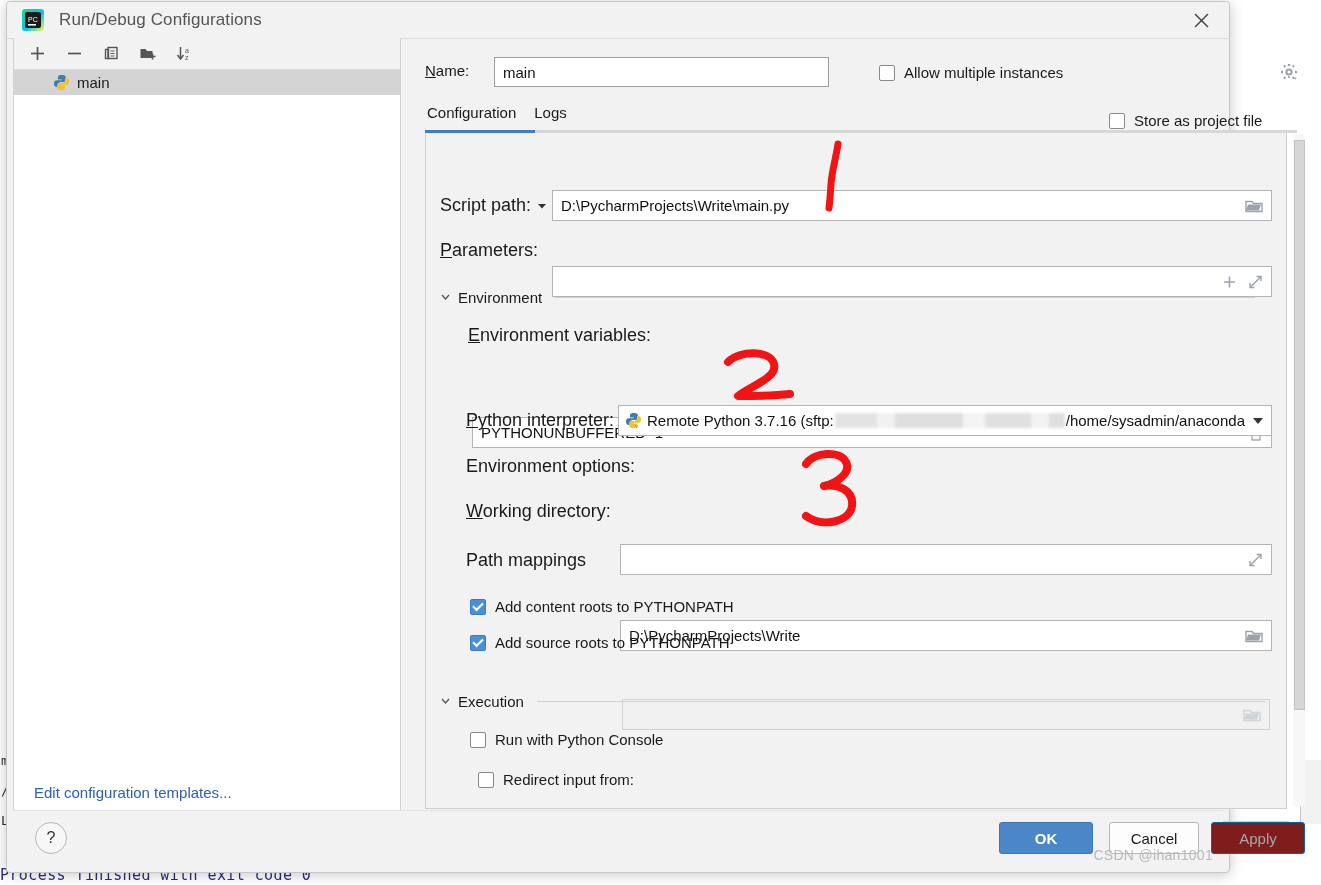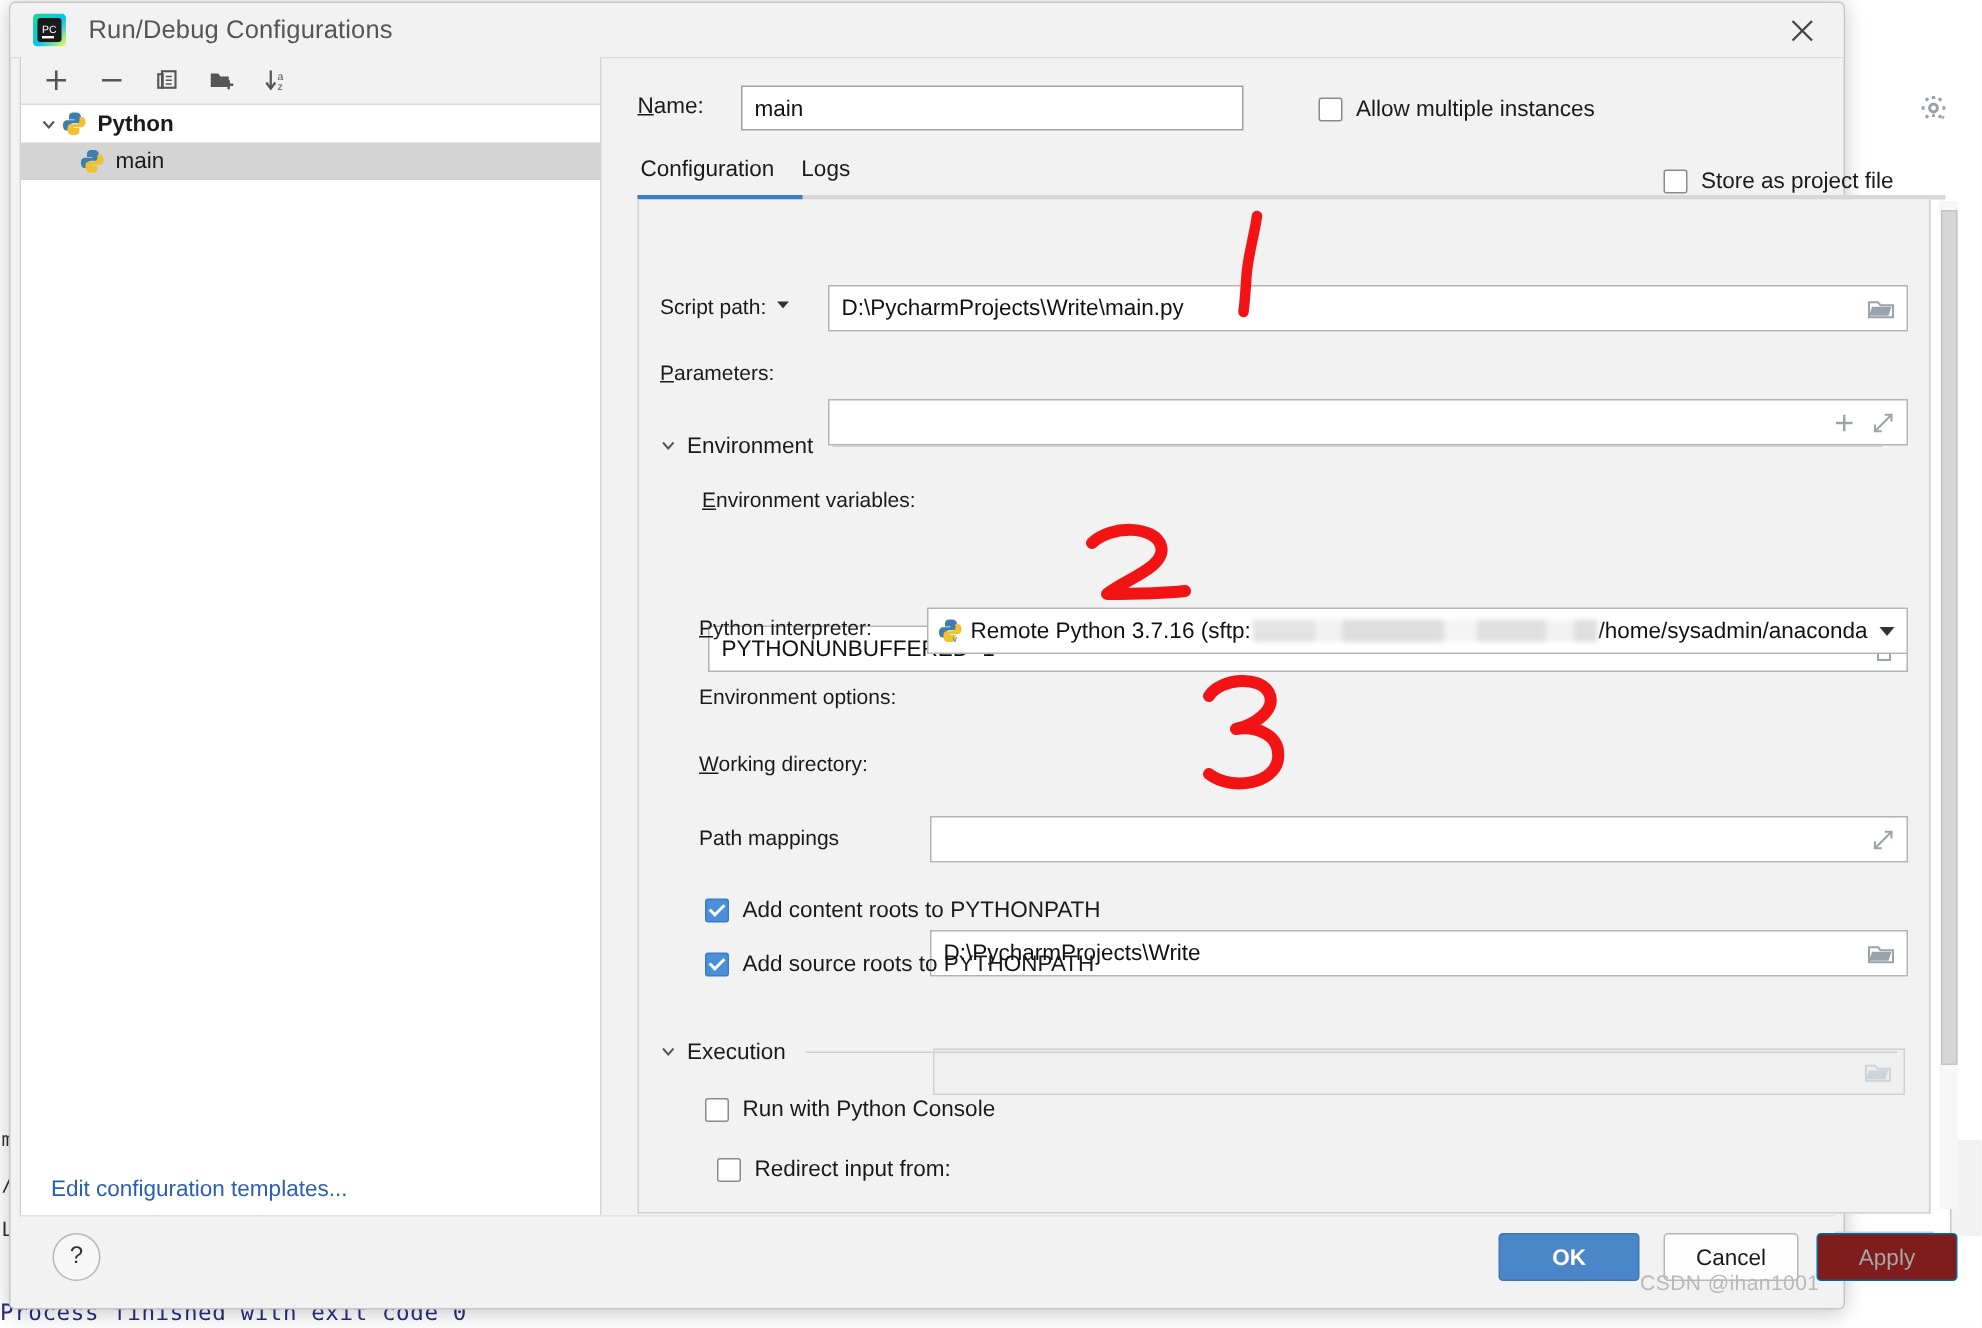--- a/index.html
+++ b/index.html
@@ -136,21 +136,21 @@
     position: absolute; left: 0; top: 0; width: 110px; height: 3px; background: #3d7cc9;
   }
 
   
   .card {
     position: absolute; left: 16px; top: 95px; width: 862px; height: 676px;
     border: 1px solid #d0d0d0; border-top: none; background: #f2f2f2;
     box-sizing: border-box; overflow: hidden;
   }
   .frow { position: absolute; display: flex; align-items: center; }
-  .flabel { font-size: 14px; color: #1a1a1a; white-space: nowrap; }
+  .flabel { font-size: 18px; color: #1a1a1a; white-space: nowrap; }
   .finput {
     border: 1px solid #b4b4b4; background: #fff; height: 31px;
     box-sizing: border-box; font-size: 15px; color: #111;
     display: flex; align-items: center; padding: 0 8px; position: relative;
     font-family: "Liberation Sans", sans-serif;
   }
   .finput.disabled { background: #f0f0f0; border-color: #d2d2d2; color: #999; }
   .finput .val { white-space: nowrap; overflow: hidden; }
   .in-icon {
     position: absolute; right: 8px; top: 50%; transform: translateY(-50%);
@@ -300,34 +300,20 @@
           <svg width="19" height="17" viewBox="0 0 19 17">
             <line x1="4.5" y1="2" x2="4.5" y2="13" stroke="#555" stroke-width="1.5"></line>
             <path d="M1.5 10 L4.5 14 L7.5 10" fill="none" stroke="#555" stroke-width="1.5"></path>
             <text x="9" y="8" font-size="7" fill="#555" font-family="Liberation Sans, sans-serif">a</text>
             <text x="9" y="15" font-size="7" fill="#555" font-family="Liberation Sans, sans-serif">z</text>
           </svg>
         </span>
       </div>
 
       <div class="tree">
-        <div class="tree-row group">
-          <span class="tree-chevron">
-            <svg width="11" height="11" viewBox="0 0 11 11">
-              <path d="M2 4 L5.5 8 L9 4" fill="none" stroke="#555" stroke-width="1.4"></path>
-            </svg>
-          </span>
-          <span class="tree-icon">
-            <svg width="17" height="17" viewBox="0 0 17 17">
-              <path d="M8.5 1 C5.5 1 5 2.3 5 4 v1.6 h3.7 v.6 H3.8 C2.2 6.2 1 7.2 1 9.6 C1 12 2.1 13 3.7 13 H5 v-2 c0-1.7 1.2-2.9 2.9-2.9h2.8c1.3 0 2.3-1 2.3-2.3V4c0-1.8-1.1-3-3.5-3z" fill="#3f7dae"></path>
-              <path d="M8.5 16 c3 0 3.5-1.3 3.5-3v-1.6H8.3v-.6h4.9c1.6 0 2.8-1 2.8-3.4 0-2.4-1.1-3.4-2.7-3.4H12v2c0 1.7-1.2 2.9-2.9 2.9H6.3C5 8.9 4 9.9 4 11.2V13c0 1.8 1.1 3 3.5 3z" fill="#f2c12e"></path>
-            </svg>
-          </span>
-          <span>Python</span>
-        </div>
         <div class="tree-row selected">
           <span class="tree-indent"></span>
           <span class="tree-icon">
             <svg width="17" height="17" viewBox="0 0 17 17">
               <path d="M8.5 1 C5.5 1 5 2.3 5 4 v1.6 h3.7 v.6 H3.8 C2.2 6.2 1 7.2 1 9.6 C1 12 2.1 13 3.7 13 H5 v-2 c0-1.7 1.2-2.9 2.9-2.9h2.8c1.3 0 2.3-1 2.3-2.3V4c0-1.8-1.1-3-3.5-3z" fill="#3f7dae"></path>
               <path d="M8.5 16 c3 0 3.5-1.3 3.5-3v-1.6H8.3v-.6h4.9c1.6 0 2.8-1 2.8-3.4 0-2.4-1.1-3.4-2.7-3.4H12v2c0 1.7-1.2 2.9-2.9 2.9H6.3C5 8.9 4 9.9 4 11.2V13c0 1.8 1.1 3 3.5 3z" fill="#f2c12e"></path>
             </svg>
           </span>
           <span>main</span>
         </div>

